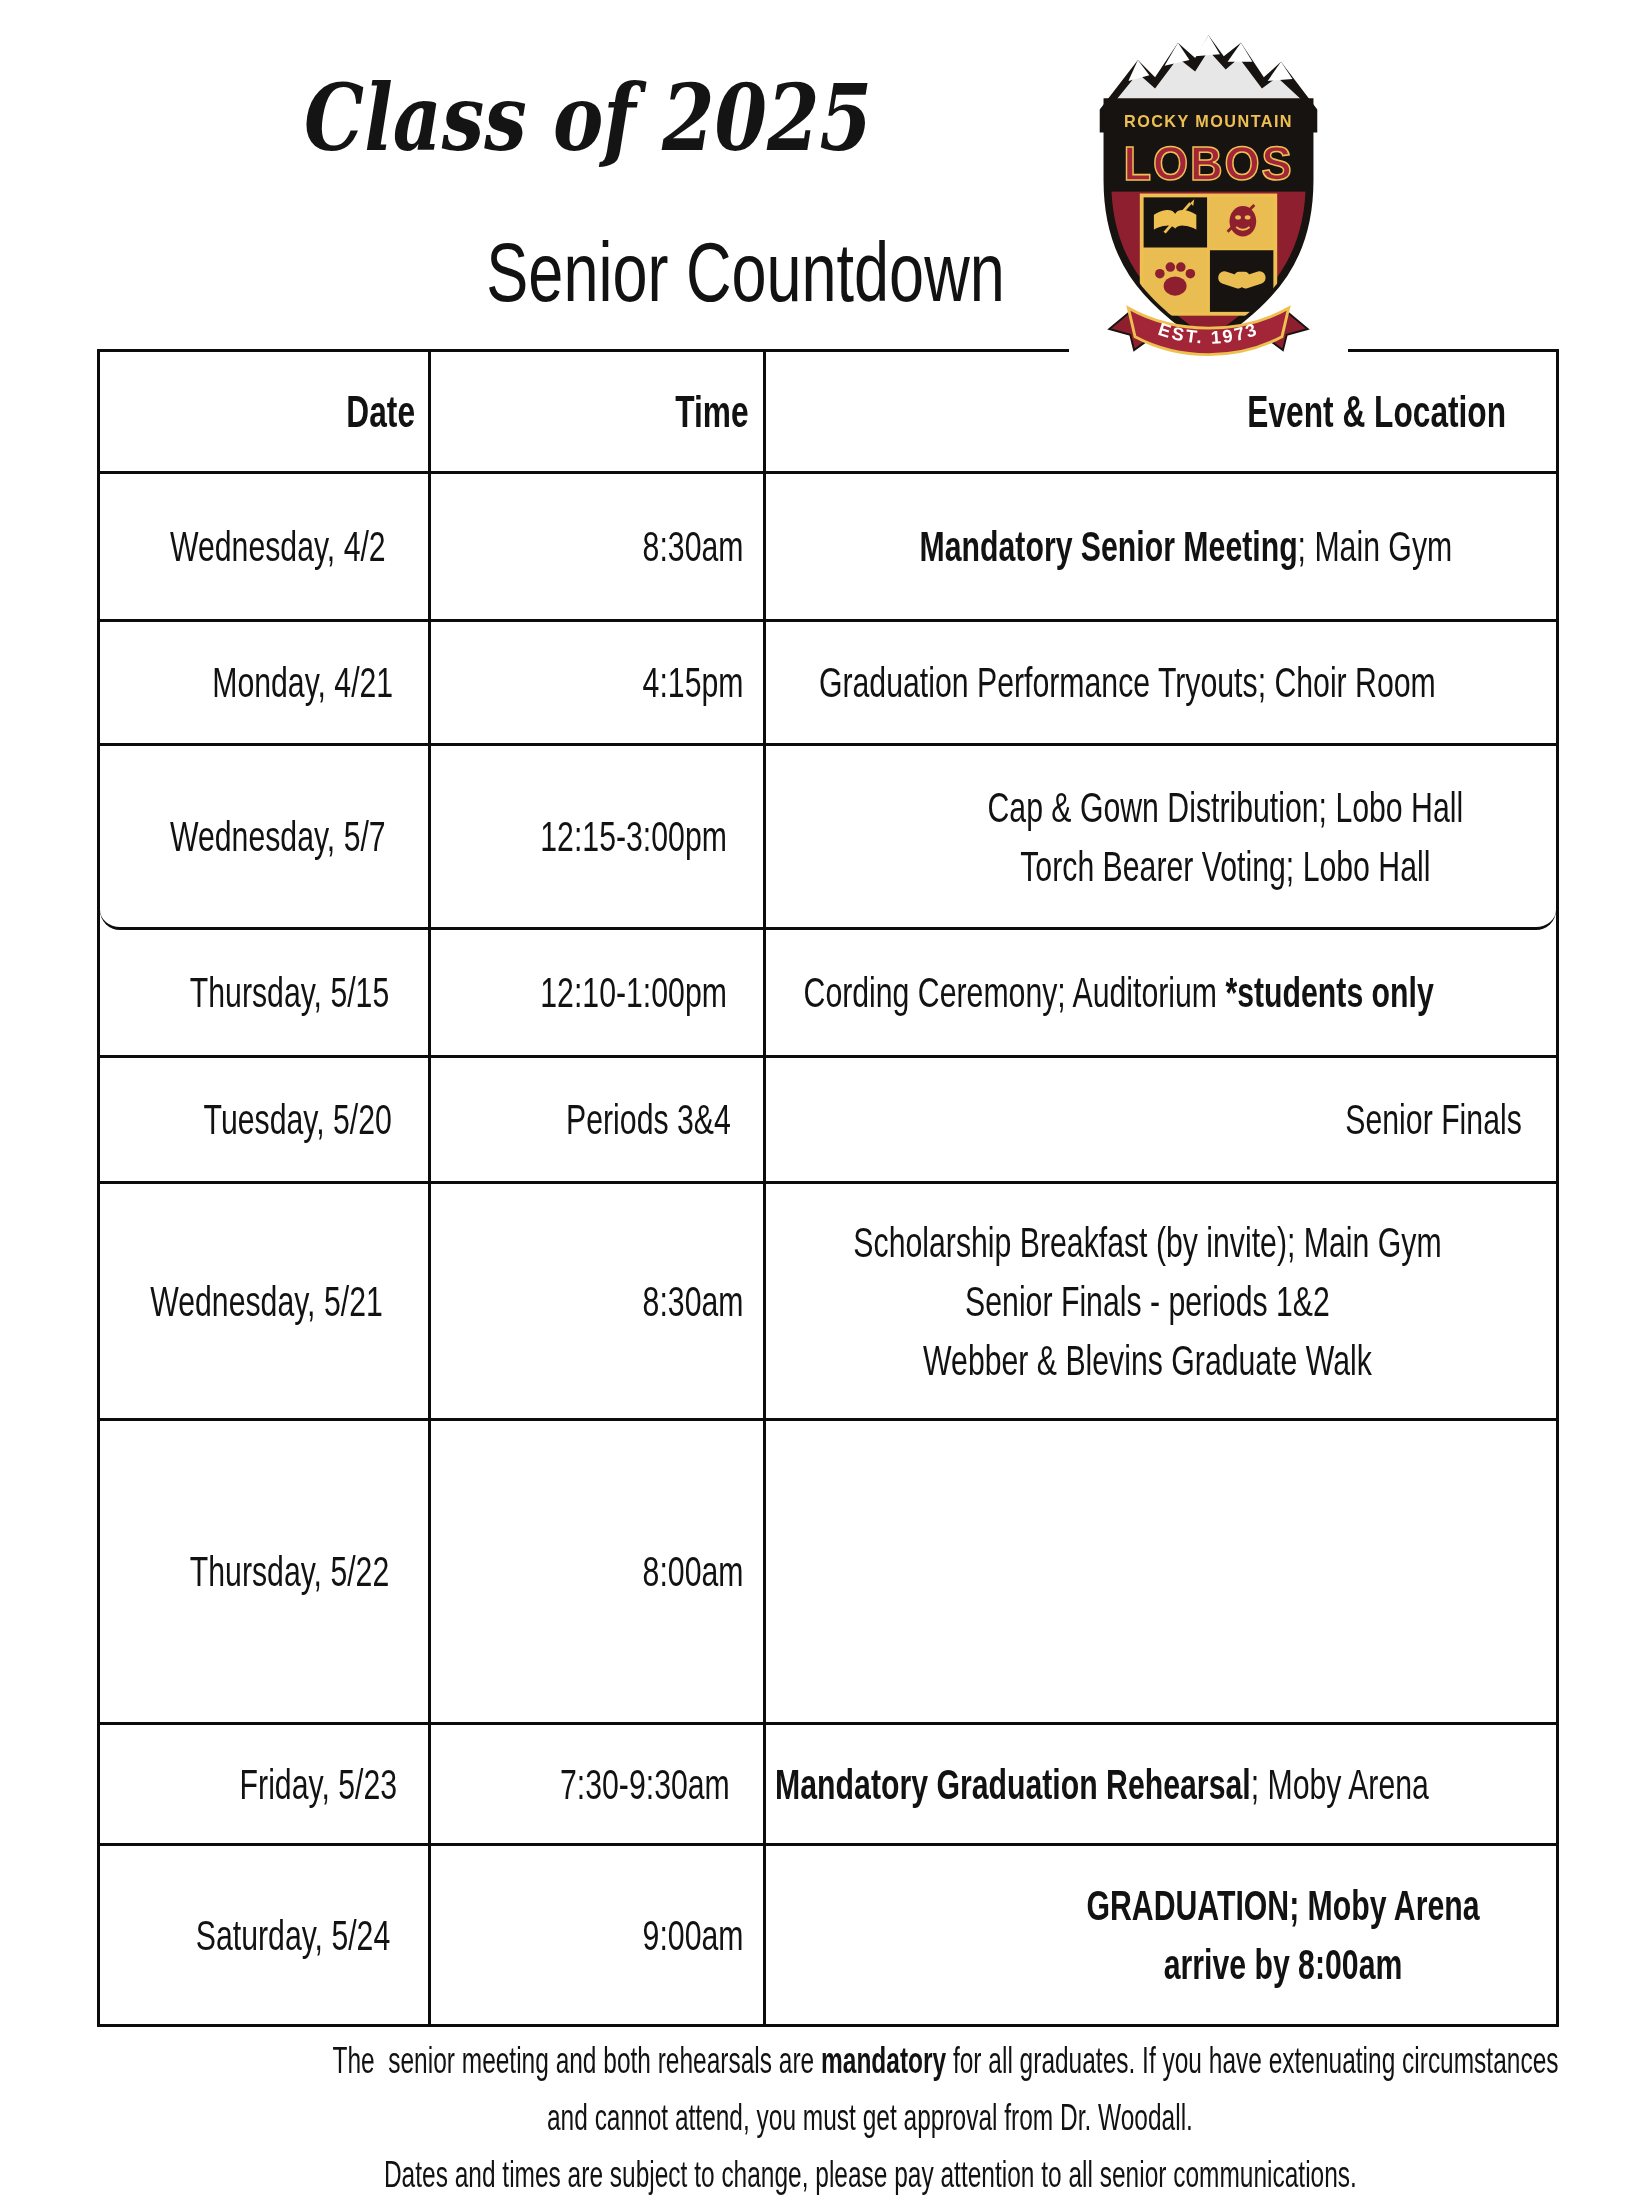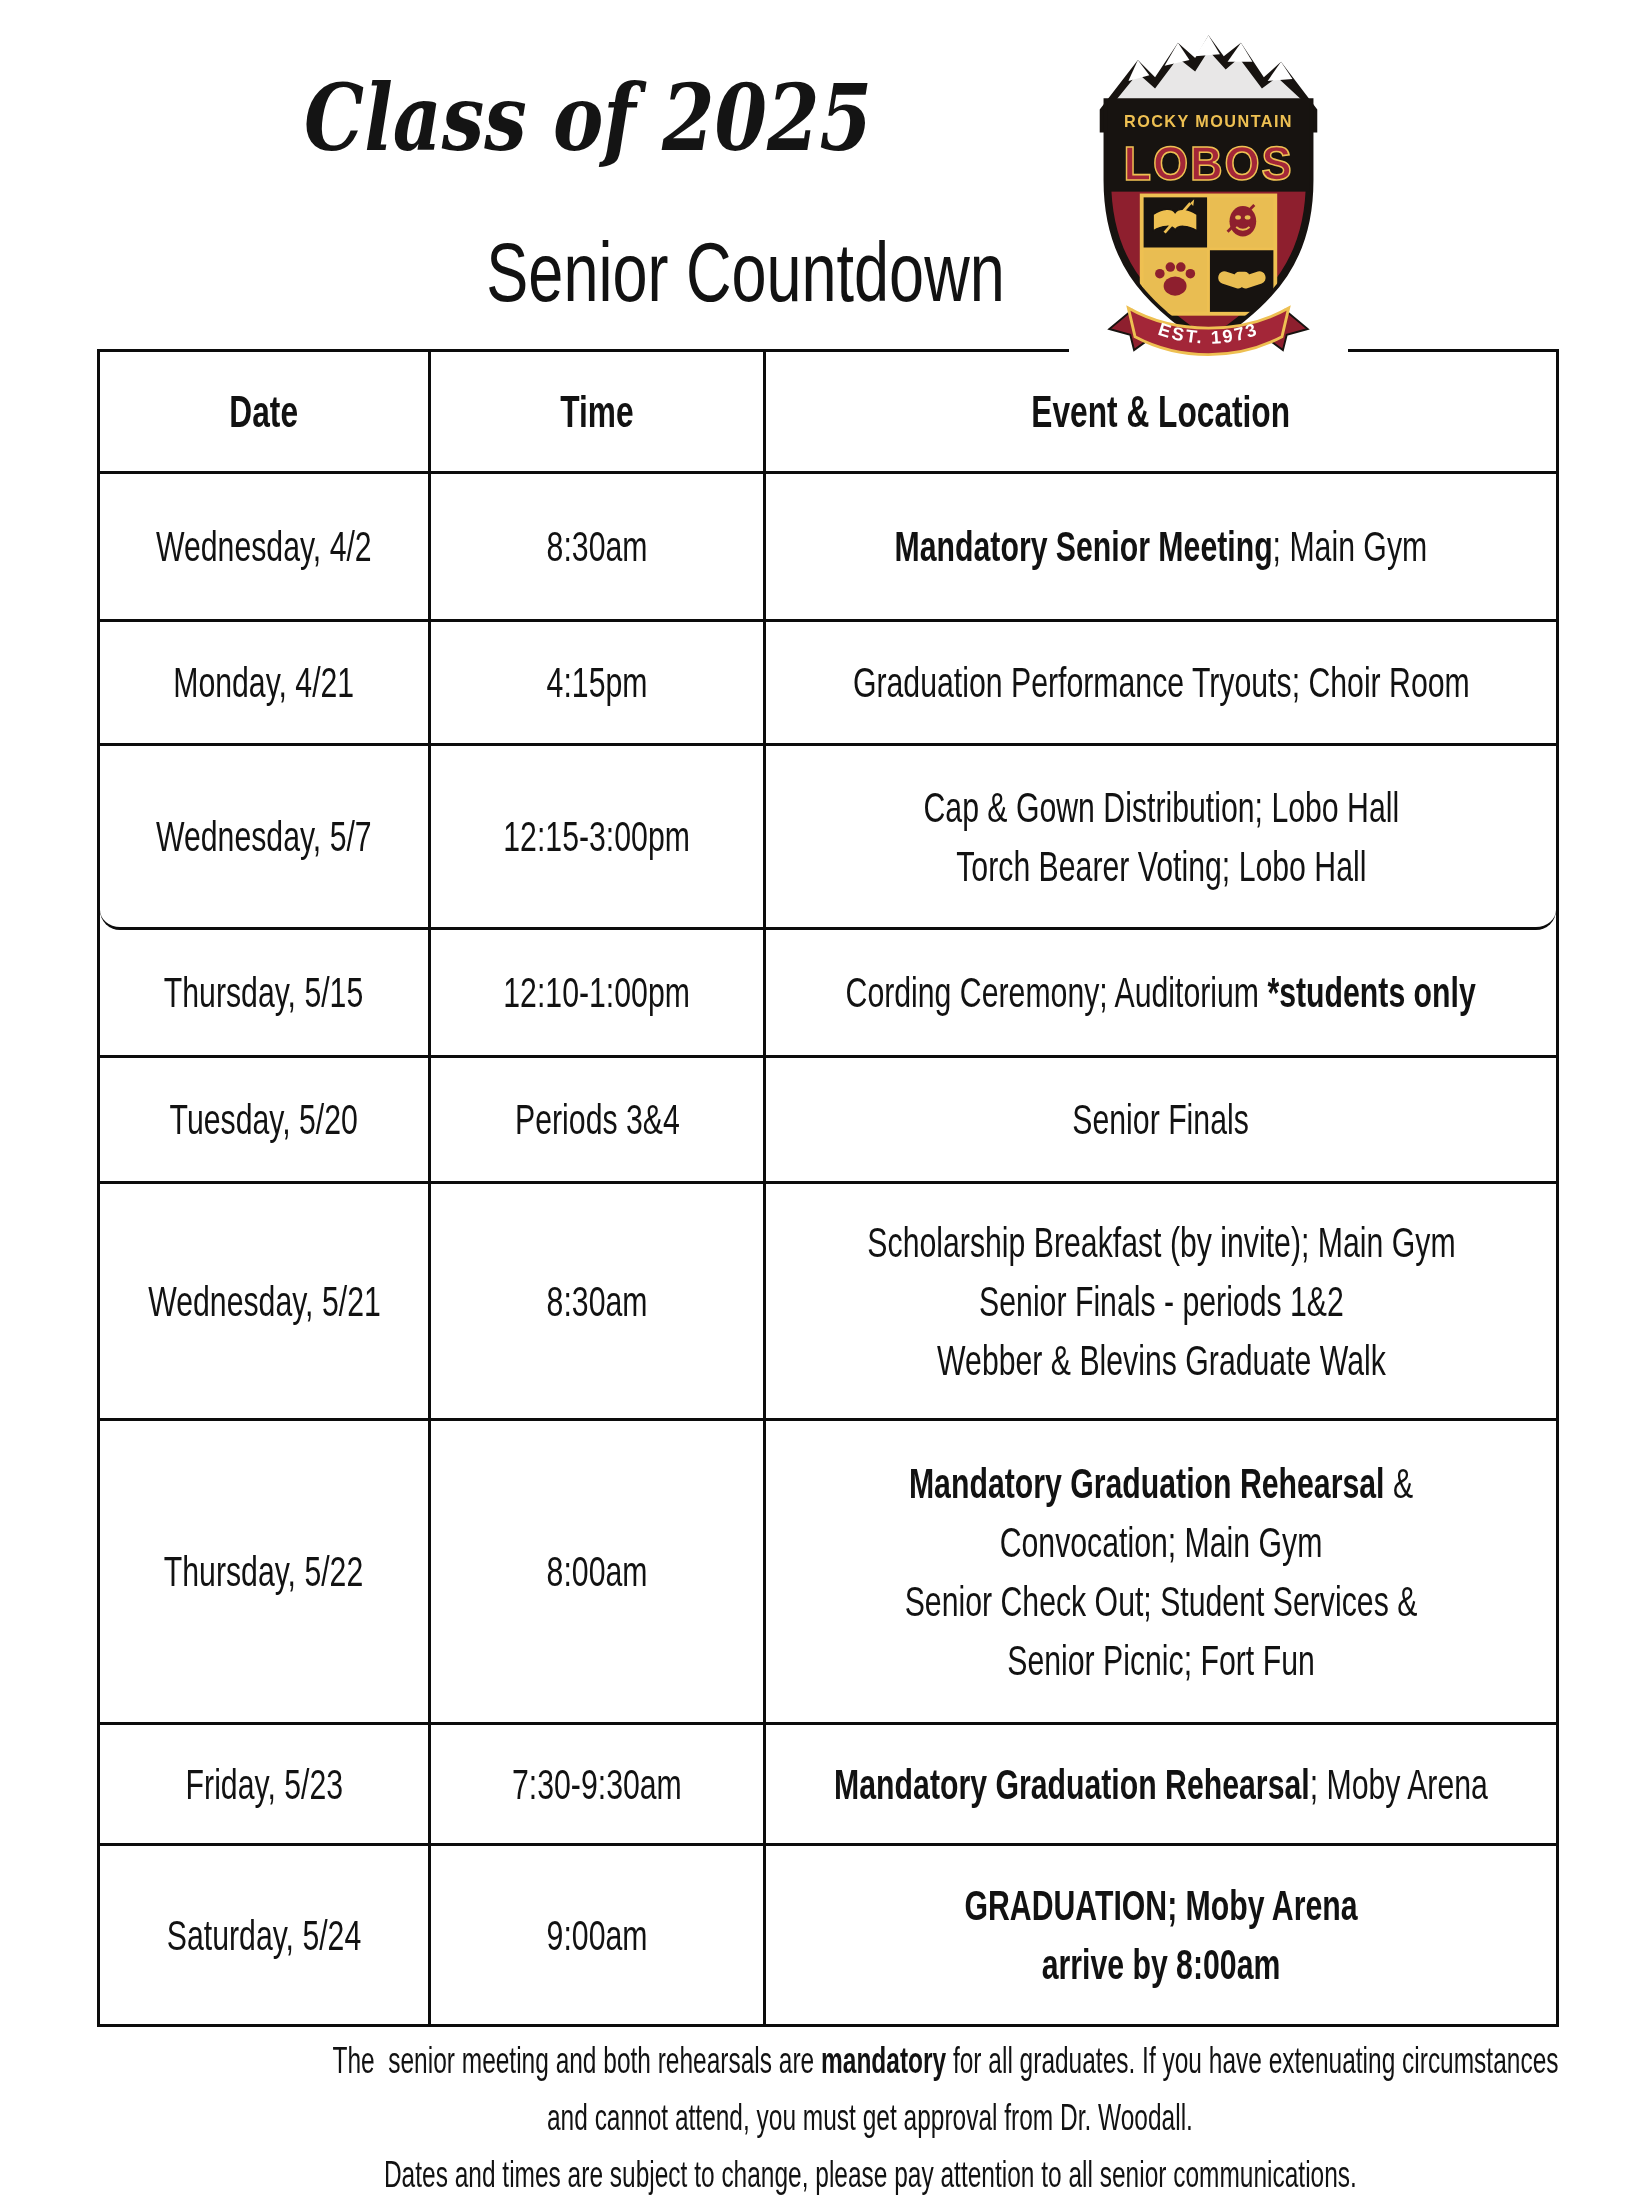--- a/index.html
+++ b/index.html
@@ -31,21 +31,21 @@
     border:3.8px solid #0c0c0c;z-index:1;box-sizing:border-box;background:#fff;
   }
   .trow{display:flex;align-items:stretch;border-bottom:3.8px solid #0c0c0c;box-sizing:border-box;}
   .trow:last-child{border-bottom:none;}
   .cell{display:flex;align-items:center;justify-content:center;box-sizing:border-box;overflow:hidden;}
   .c1{width:331px;border-right:3.8px solid #0c0c0c;}
   .c2{width:335px;border-right:3.8px solid #0c0c0c;}
   .c3{flex:1;}
   .cz{transform:scaleX(.72);transform-origin:center;white-space:nowrap;text-align:center;}
   .hdr .cell{font-weight:700;font-size:44px;}
-  .cell{font-size:42px;line-height:59px;}
+  .cell{font-size:42px;line-height:59px;justify-content:flex-end;}
   .evline{text-align:center;white-space:nowrap;}
   .b{font-weight:700;}
   
   .footer{
     position:absolute;left:0;top:2032px;width:1652px;text-align:center;
     font-size:36px;line-height:57px;color:#121212;margin-left:44px;
   }
   .footline{white-space:nowrap;}
   .footline .cz{display:inline-block;transform:scaleX(.68);}
 </style>
@@ -230,28 +230,20 @@
         </div>
     </div>
 
     <div class="trow" style="height: 304px;">
       <div class="cell c1">
           <div class="cz">Thursday, 5/22</div>
         </div>
       <div class="cell c2">
           <div class="cz">8:00am</div>
         </div>
-      <div class="cell c3">
-          <div class="cz">
-            <div class="evline"><span class="b">Mandatory Graduation Rehearsal</span><span> &amp;</span></div>
-            <div class="evline"><span>Convocation; Main Gym</span></div>
-            <div class="evline"><span>Senior Check Out; Student Services &amp;</span></div>
-            <div class="evline"><span>Senior Picnic; Fort Fun</span></div>
-          </div>
-        </div>
     </div>
 
     <div class="trow" style="height: 121px;">
       <div class="cell c1">
           <div class="cz">Friday, 5/23</div>
         </div>
       <div class="cell c2">
           <div class="cz">7:30-9:30am</div>
         </div>
       <div class="cell c3">

